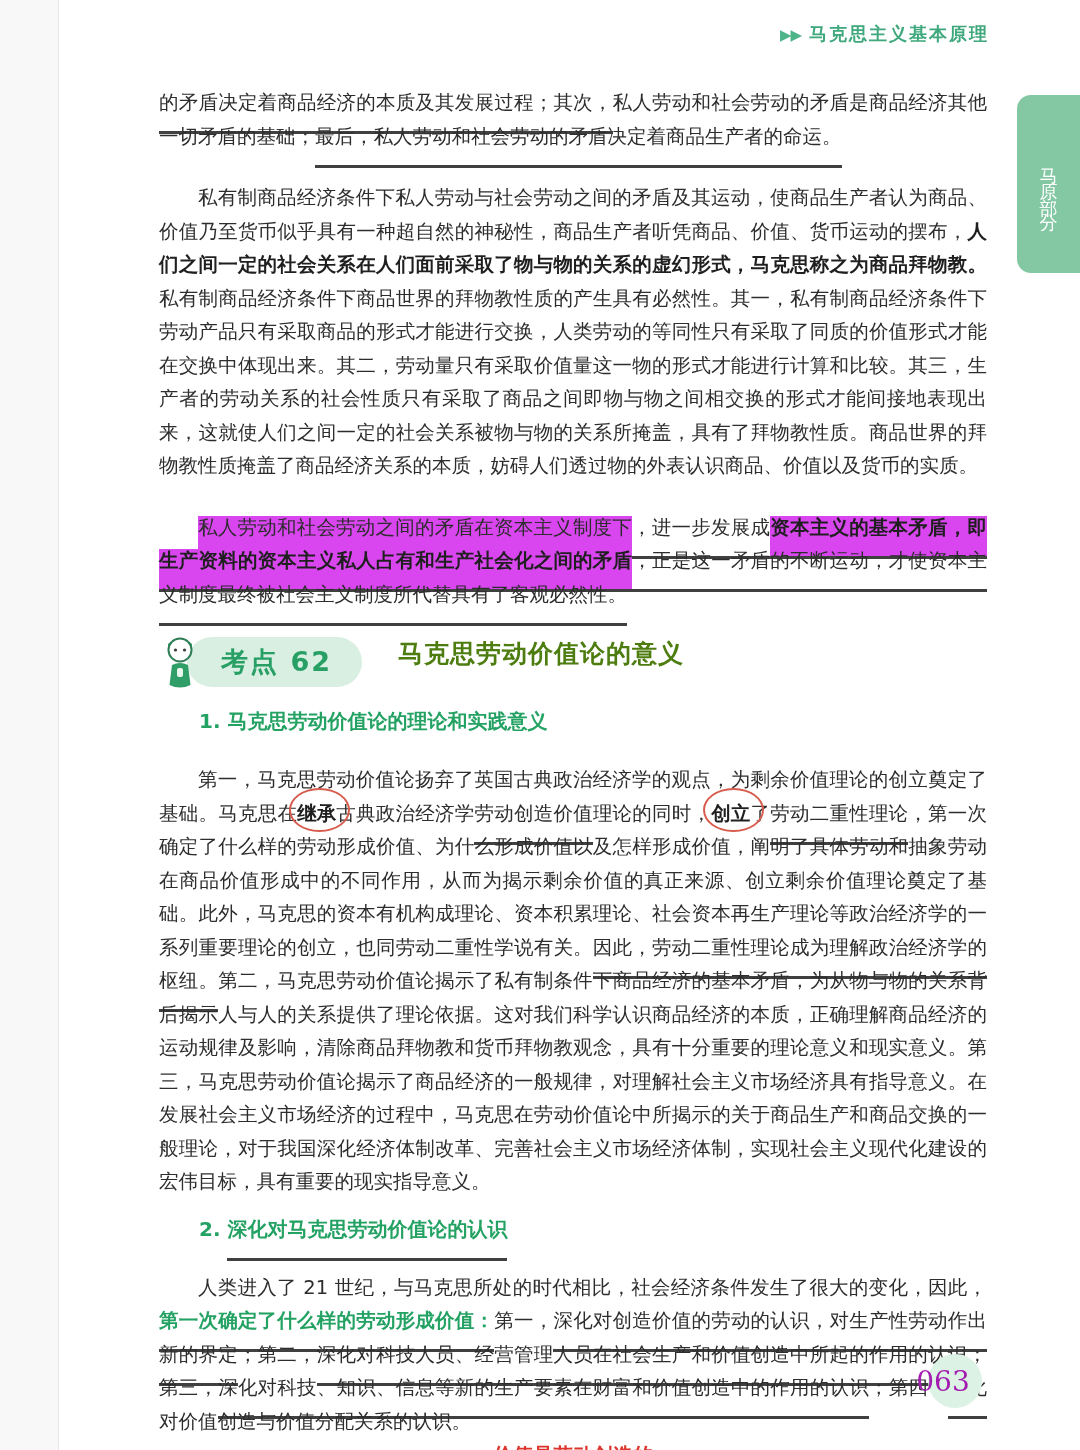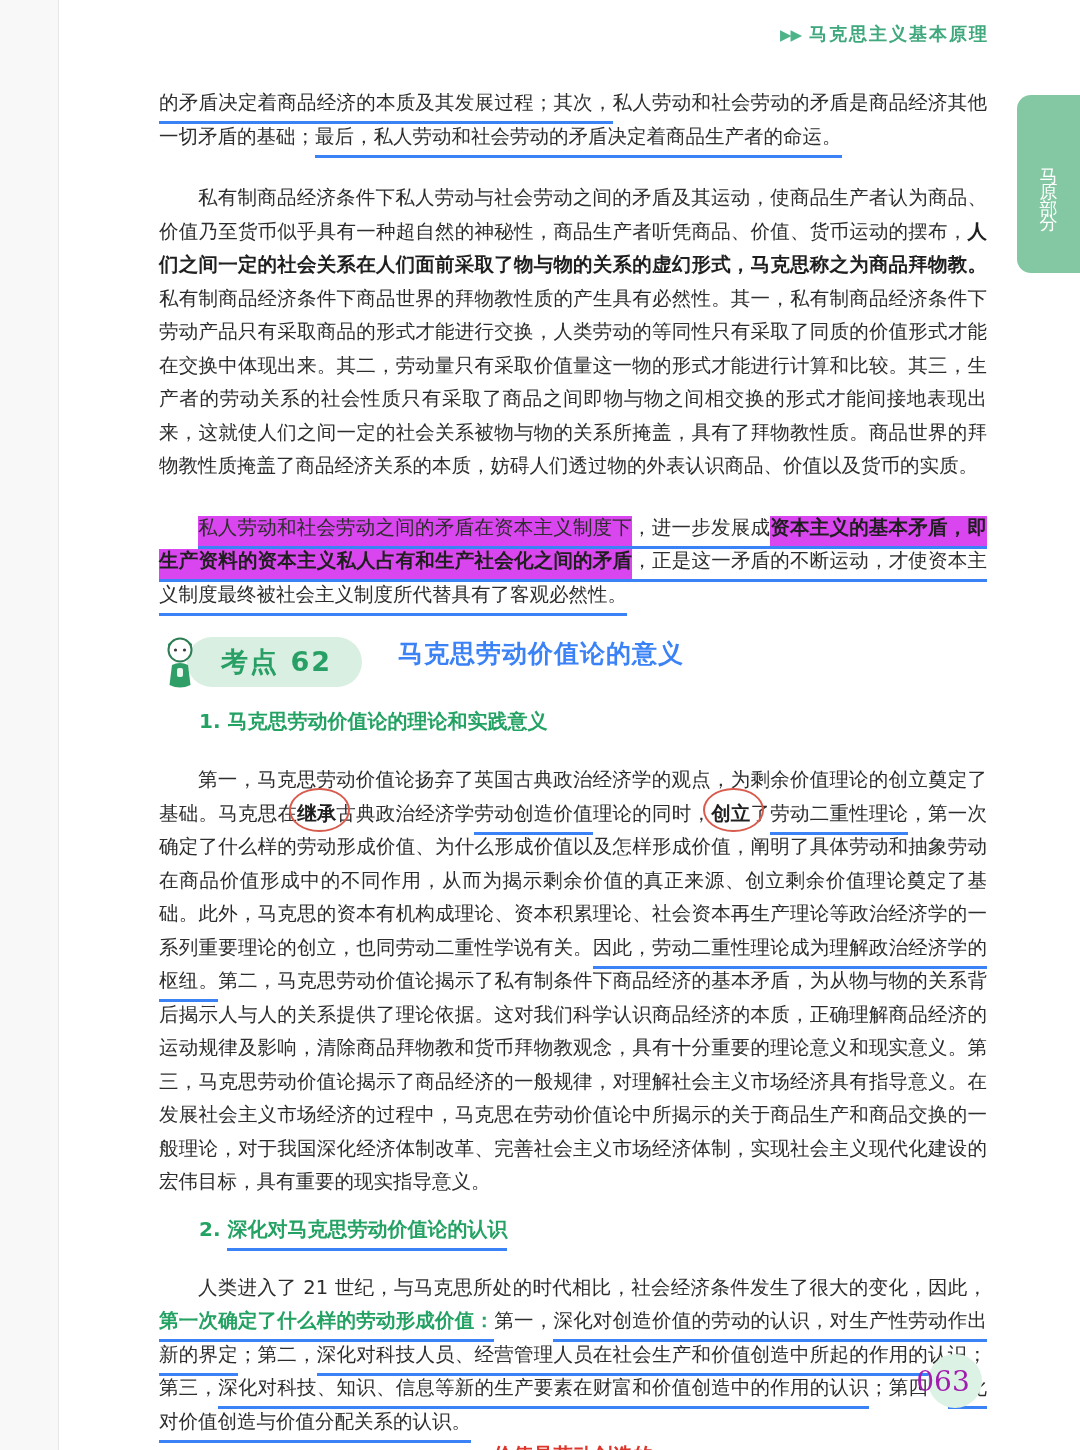--- a/index.html
+++ b/index.html
@@ -57,21 +57,21 @@
     width: 828px;
   }
   p.body-p {
     font-size: 19.5px;
     line-height: 33.5px;
     text-align: justify;
     color: #2d2d2d;
   }
   p.indent { text-indent: 2em; margin-top: 28px; }
   
-  .u { border-bottom: 3px solid #3b82f6; padding-bottom: 7px; }
+  .u { border-bottom: 3px solid #404040; padding-bottom: 17px; }
   .hl { background: #d946ef; }
   .b { font-weight: bold; color: #1f1f1f; }
   .g { color: #23a263; font-weight: bold; }
   .circ { position: relative; display: inline-block; text-indent: 0; }
   .circ::after {
     content: "";
     position: absolute;
     left: -8px; right: -14px; top: -9px; bottom: -2px;
     border: 2.5px solid #d85c4e;
     border-radius: 50%;
@@ -91,21 +91,21 @@
     padding: 7px 30px 7px 34px;
     font-size: 27px;
     font-weight: bold;
     color: #28a065;
     letter-spacing: 2px;
   }
   .kaodian-title {
     margin-left: 36px;
     font-size: 25px;
     font-weight: bold;
-    color: #3b82f6;
+    color: #4d7c0f;
     letter-spacing: 1px;
   }
   .subhead {
     margin-top: 17px;
     margin-bottom: 7px;
     padding-left: 2em;
     font-size: 20px;
     font-weight: bold;
     color: #23a263;
   }

